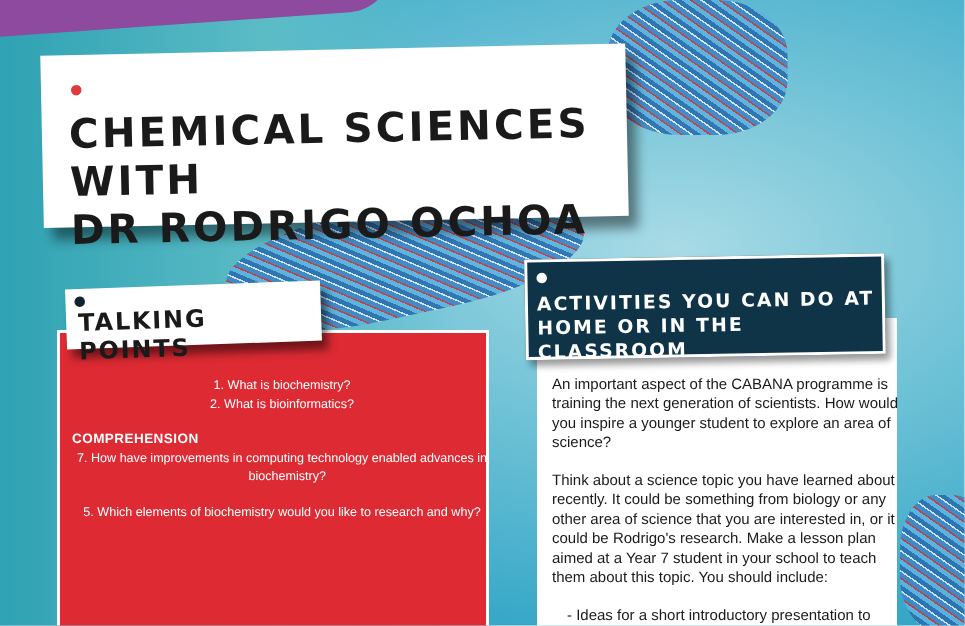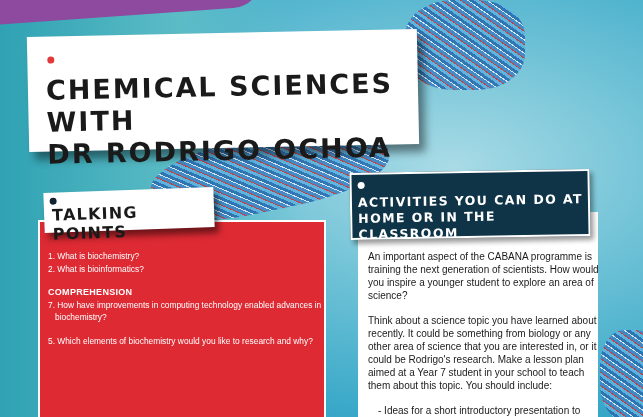--- a/index.html
+++ b/index.html
@@ -17,21 +17,21 @@
   .title-dot { position:absolute; left:20px; top:20px; width:7px; height:7px; border-radius:50%; background:#e03a3a; }
   .title-text { position:absolute; left:18px; top:38px; font-family:"DejaVu Sans", sans-serif; font-weight:bold;
     font-size:27px; letter-spacing:2px; line-height:32px; color:#1a1a1a; }
   .tp-panel { position:absolute; left:38px; top:220px; width:288px; height:210px; background:#dd2a33; border:2px solid #fff; }
   .tp-card { position:absolute; left:44px; top:190px; width:170px; height:40px; background:#fff;
     transform:rotate(-2deg); box-shadow:4px 6px 6px rgba(0,0,0,.5); }
   .tp-dot { position:absolute; left:6px; top:5px; width:7px; height:7px; border-radius:50%; background:#123; }
   .tp-title { position:absolute; left:8px; top:13px; font-family:"DejaVu Sans", sans-serif; font-weight:bold; font-size:16px; letter-spacing:1.2px; color:#1a1a1a; }
   .tp-body { position:absolute; left:48px; top:250px; width:280px; color:#fff; font-size:8.4px; line-height:12.5px; }
   .sec-head { font-weight:bold; font-size:9px; letter-spacing:.3px; }
-  .q { padding-left:7px; text-indent:-7px; }
+  .q { padding-left:7px; text-indent:-7px;text-align:center; }
   .gap { height:11px; }
   .act-panel { position:absolute; left:358px; top:212px; width:240px; height:220px; background:#fff; }
   .act-card { position:absolute; left:350px; top:171px; width:240px; height:67px; background:#0f3448;
     border:2px solid #fff; transform:rotate(-1deg); box-shadow:3px 4px 5px rgba(0,0,0,.4); }
   .act-dot { position:absolute; left:6px; top:7px; width:7px; height:7px; border-radius:50%; background:#fff; }
   .act-title { position:absolute; left:6px; top:20px; font-family:"DejaVu Sans", sans-serif; font-weight:bold;
     font-size:12.5px; letter-spacing:1.4px; line-height:16px; color:#fff; }
   .act-body { position:absolute; left:368px; top:250px; width:232px; color:#1a1a1a; font-size:10px; line-height:13px; }
   .act-body p { margin-bottom:12px; }
   .bullet { padding-left:12px; text-indent:-6px; margin-left:4px; }

